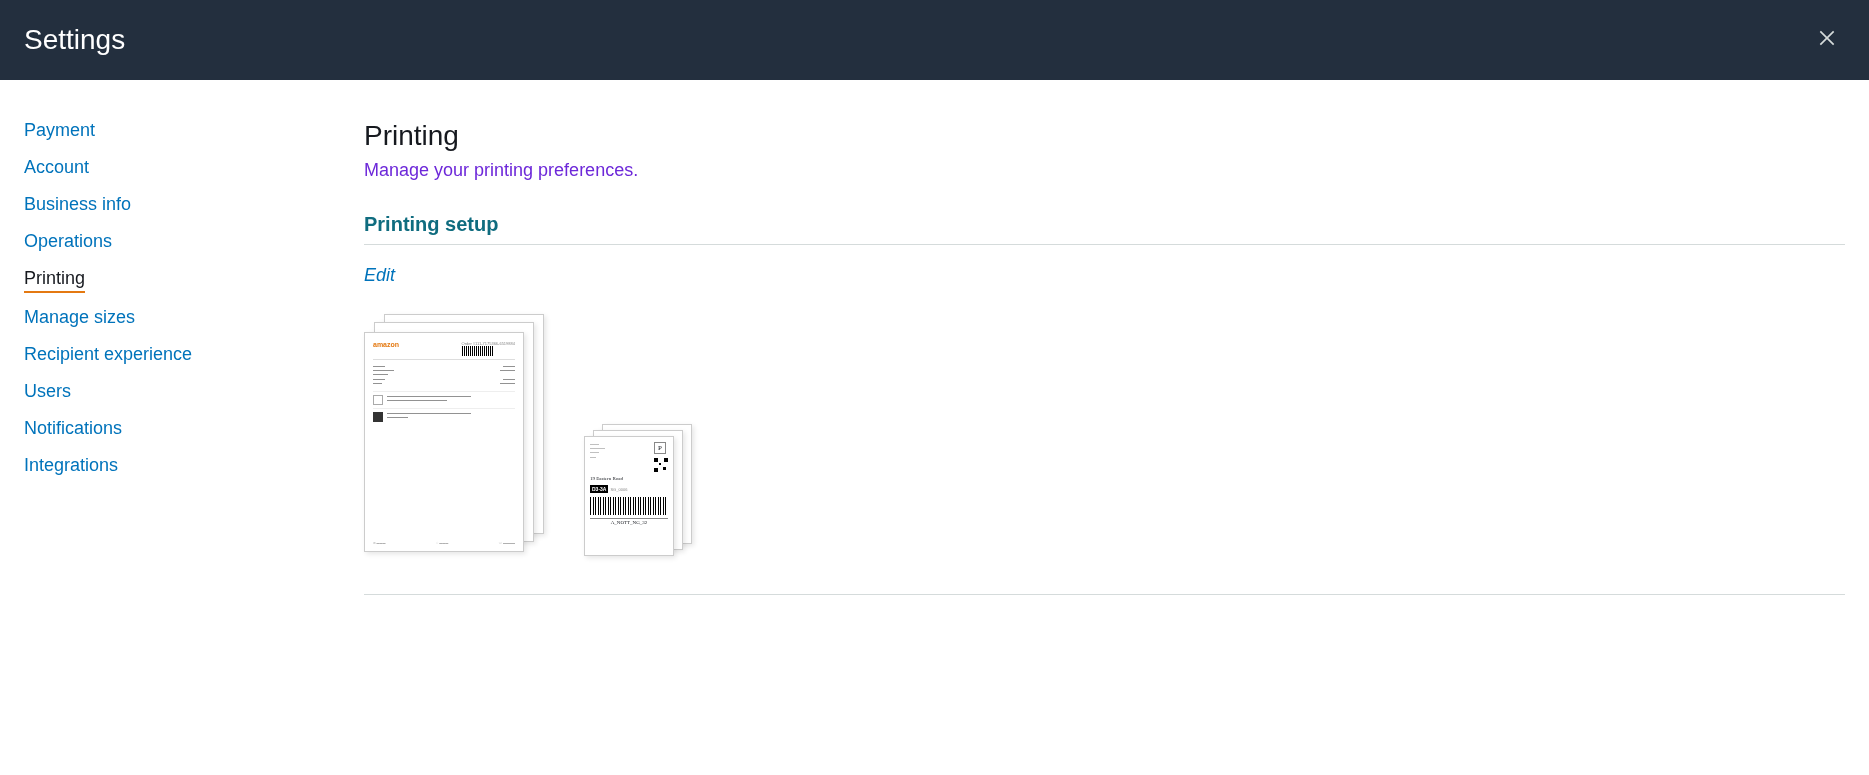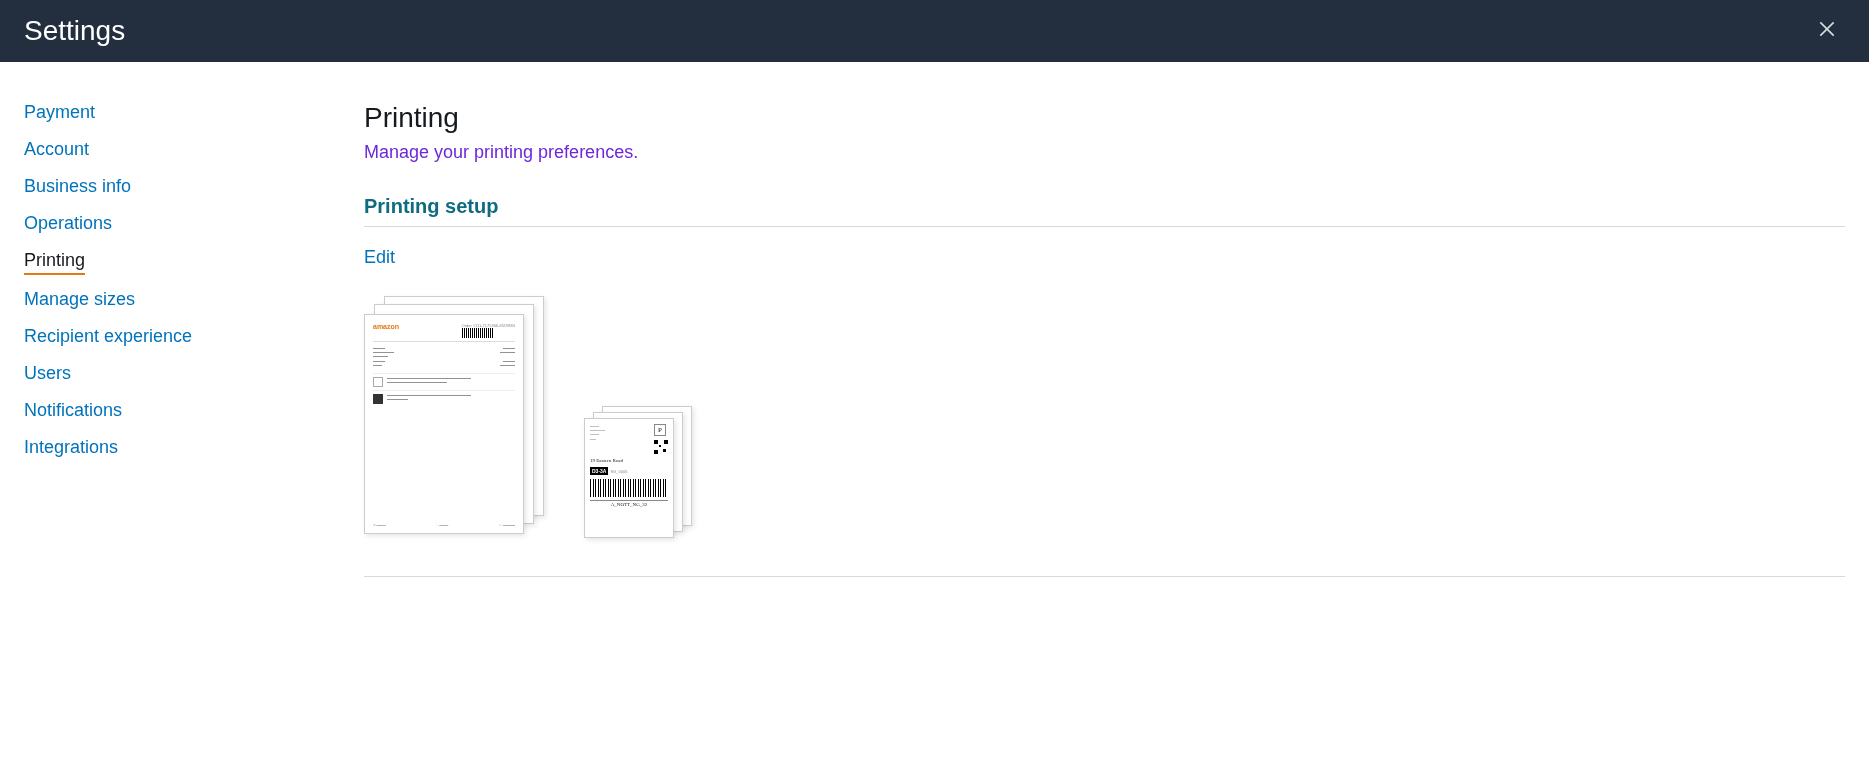--- a/index.html
+++ b/index.html
@@ -1,20 +1,20 @@
 <!DOCTYPE html>
 <html><head>
   <meta charset="utf-8">
   <style>
     * { margin: 0; padding: 0; box-sizing: border-box; }
     body { font-family: "Amazon Ember", "Helvetica Neue", Arial, sans-serif; color: #16191f; background: #fff; }
     .header {
       background: #232f3e;
       color: #fff;
-      height: 62px;
+      height: 80px;
       display: flex;
       align-items: center;
       justify-content: space-between;
       padding: 0 24px;
     }
     .header h1 { font-size: 28px; font-weight: 400; }
     .close-btn { cursor: pointer; color: #d5dbdb; font-size: 24px; padding: 8px; }
     .close-btn svg { width: 20px; height: 20px; stroke: #d5dbdb; stroke-width: 2; }
     .container { display: flex; padding: 40px 24px; }
     .sidebar { width: 340px; flex-shrink: 0; }
@@ -31,21 +31,21 @@
       color: #16191f;
       border-bottom: 2px solid #e47911;
     }
     .main { flex: 1; }
     .main h2 { font-size: 28px; font-weight: 400; color: #16191f; margin-bottom: 8px; }
     .main .subtitle { font-size: 18px; color: #6d28d9; margin-bottom: 32px; }
     .section-title { font-size: 20px; font-weight: 700; color: #0f6c7f; margin-bottom: 8px; }
     .section-divider { border: none; border-top: 1px solid #d5dbdb; margin-bottom: 20px; }
     .setup-row { display: flex; justify-content: space-between; align-items: flex-start; margin-bottom: 28px; }
     .setup-desc { font-size: 18px; color: #0f6c7f; }
-    .edit-link { color: #0073bb; text-decoration: none; font-size: 18px; cursor: pointer; }
+    .edit-link { color: #0073bb; text-decoration: none; font-size: 18px; cursor: pointer; font-style: italic; }
     .preview { display: flex; align-items: flex-end; gap: 40px; margin-bottom: 30px; }
     .bottom-divider { border: none; border-top: 1px solid #d5dbdb; }
 
     
     .stack1 { position: relative; width: 180px; height: 250px; }
     .sheet { position: absolute; background: #fff; border: 1px solid #ccc; box-shadow: 2px 2px 5px rgba(0,0,0,0.1); }
     .stack1 .sheet { width: 160px; height: 220px; }
     .stack1 .s1 { top: 0; left: 20px; }
     .stack1 .s2 { top: 8px; left: 10px; }
     .stack1 .s3 { top: 18px; left: 0; padding: 8px; }

